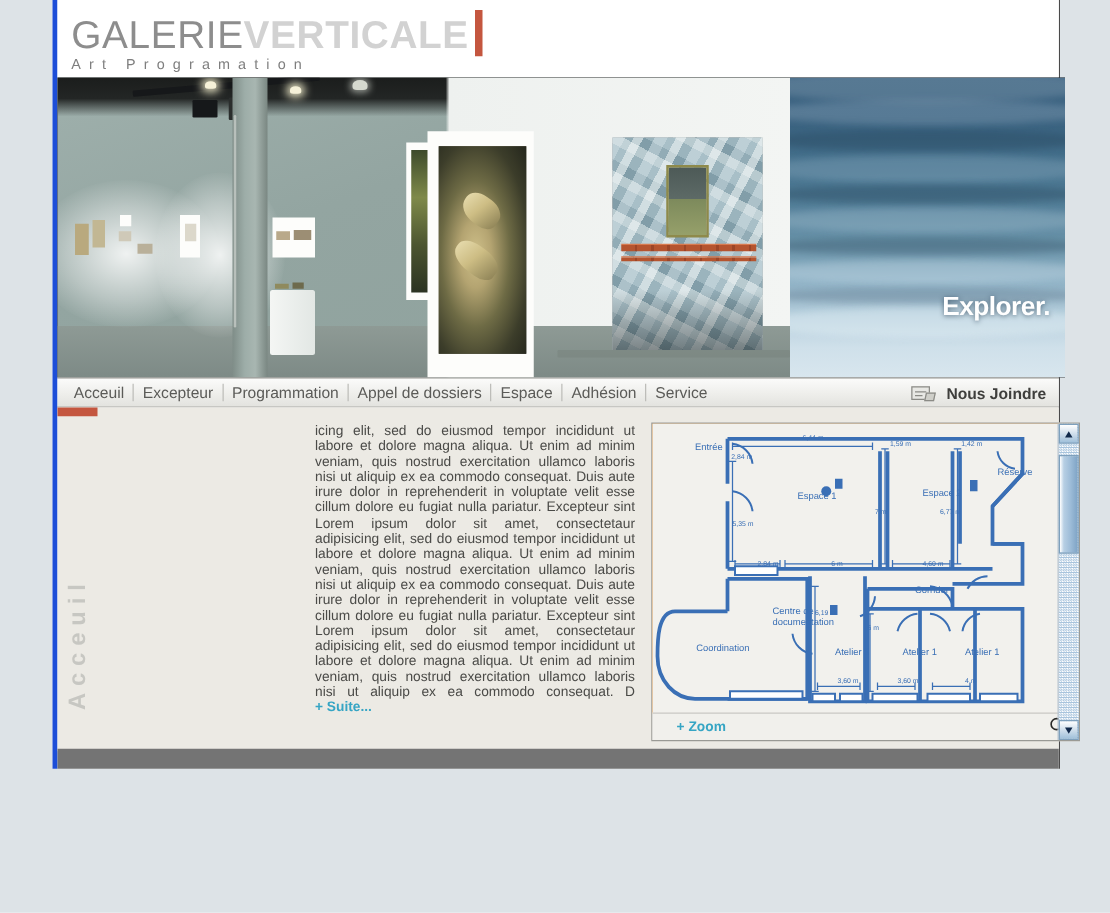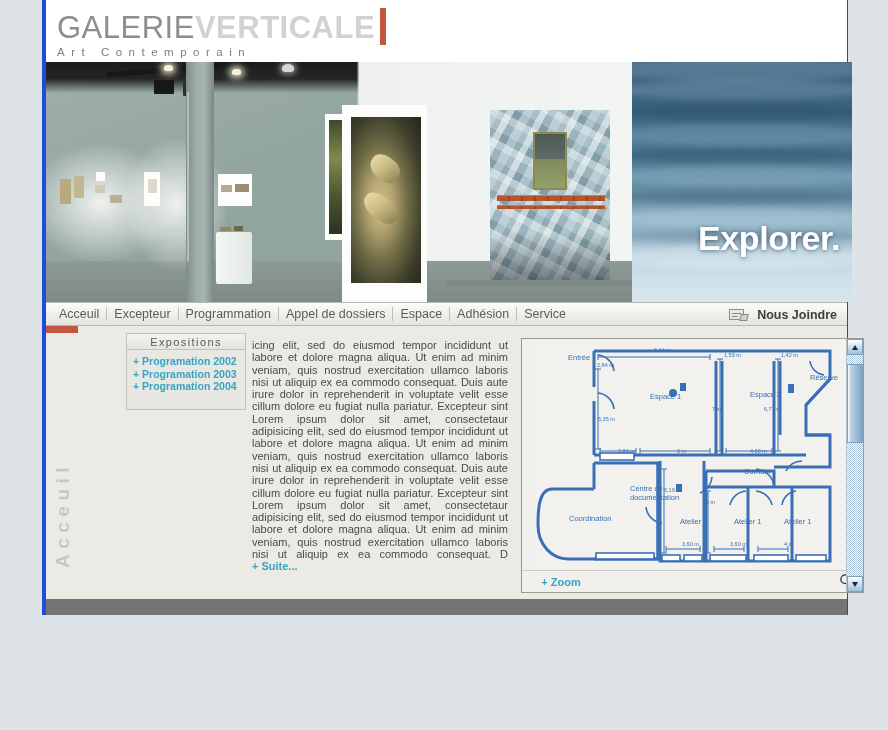--- a/index.html
+++ b/index.html
@@ -162,21 +162,21 @@
     position: absolute;
     left: -12%;
     width: 124%;
     border-radius: 50%;
     filter: blur(3px);
   }
   #explorer-text {
     position: absolute;
     right: 12px; bottom: 44px;
     color: #ffffff;
-    font-size: 34px;
+    font-size: 21px;
     font-weight: 700;
     letter-spacing: -0.4px;
     text-shadow: 0 1px 4px rgba(10,30,50,.55);
   }
 
   
   #nav {
     position: relative;
     height: 24px;
     background: linear-gradient(to bottom, #fbfbfa 0%, #eeeeeb 55%, #e3e3df 100%);
@@ -333,21 +333,21 @@
   
   #plan-panel {
     position: absolute;
     left: 475px; top: 338px;
     width: 343px; height: 255px;
     border: 1px solid #9a9a95;
     background: #f1f0ec;
   }
   #plan-view {
     position: absolute;
-    left: 12px; top: 0;
+    left: 0; top: 0;
     width: 326px; height: 232px;
     background: #fdba74;
     overflow: hidden;
   }
   #plan-svg { display: block; }
   #plan-caption-row {
     position: absolute;
     left: 0; bottom: 0;
     width: 326px; height: 22px;
     display: flex;
@@ -429,21 +429,21 @@
 </head>
 <body>
 
 <div id="page">
 
   <div id="masthead">
     <div id="logo">
       <div class="logo-line1">
         <span class="logo-galerie">GALERIE</span><span class="logo-verticale">VERTICALE</span><span class="logo-bar"></span>
       </div>
-      <div class="logo-line2">Art Contemporain</div>
+      <div class="logo-line2">Art Programation</div>
     </div>
   </div>
 
   <div id="hero">
 
     <div id="hero-gallery">
 
       <div class="g-track" style="left:60px;top:4px;width:150px;height:5px;transform:rotate(-5deg);"></div>
       <div class="g-lamp" style="left:118px;top:3px;"></div>
       <div class="g-lamp" style="left:186px;top:7px;"></div>
@@ -528,28 +528,20 @@
   </div>
 
   <div id="content">
     <div id="orange-tab"></div>
 
     <div id="vertical-label">
       <span>Acceuil</span>
     </div>
   </div>
 
-  <div id="expo-box">
-    <div id="expo-head">Expositions</div>
-    <div id="expo-list">
-      <div class="expo-link">+ Programation 2002</div>
-      <div class="expo-link">+ Programation 2003</div>
-      <div class="expo-link">+ Programation 2004</div>
-    </div>
-  </div>
 
   <div id="article">
     <div id="article-body"><span>icing elit, sed do eiusmod tempor incididunt ut labore et dolore magna aliqua. Ut enim ad minim veniam, quis nostrud exercitation ullamco laboris nisi ut aliquip ex ea commodo consequat. Duis aute irure dolor in reprehenderit in voluptate velit esse cillum dolore eu fugiat nulla pariatur. Excepteur sint  Lorem ipsum dolor sit amet, consectetaur adipisicing elit, sed do eiusmod tempor incididunt ut labore et dolore magna aliqua. Ut enim ad minim veniam, quis nostrud exercitation ullamco laboris nisi ut aliquip ex ea commodo consequat. Duis aute irure dolor in reprehenderit in voluptate velit esse cillum dolore eu fugiat nulla pariatur. Excepteur sint Lorem ipsum dolor sit amet, consectetaur adipisicing elit, sed do eiusmod tempor incididunt ut labore et dolore magna aliqua. Ut enim ad minim veniam, quis nostrud exercitation ullamco laboris nisi ut aliquip ex ea commodo consequat. D </span><span id="suite-link">+ Suite...</span></div>
   </div>
 
   <div id="plan-panel">
 
     <div id="plan-view">
       <svg id="plan-svg" width="326" height="232" viewBox="0 0 326 232">
         <rect x="0" y="0" width="326" height="232" fill="#f2f1ed"></rect>

